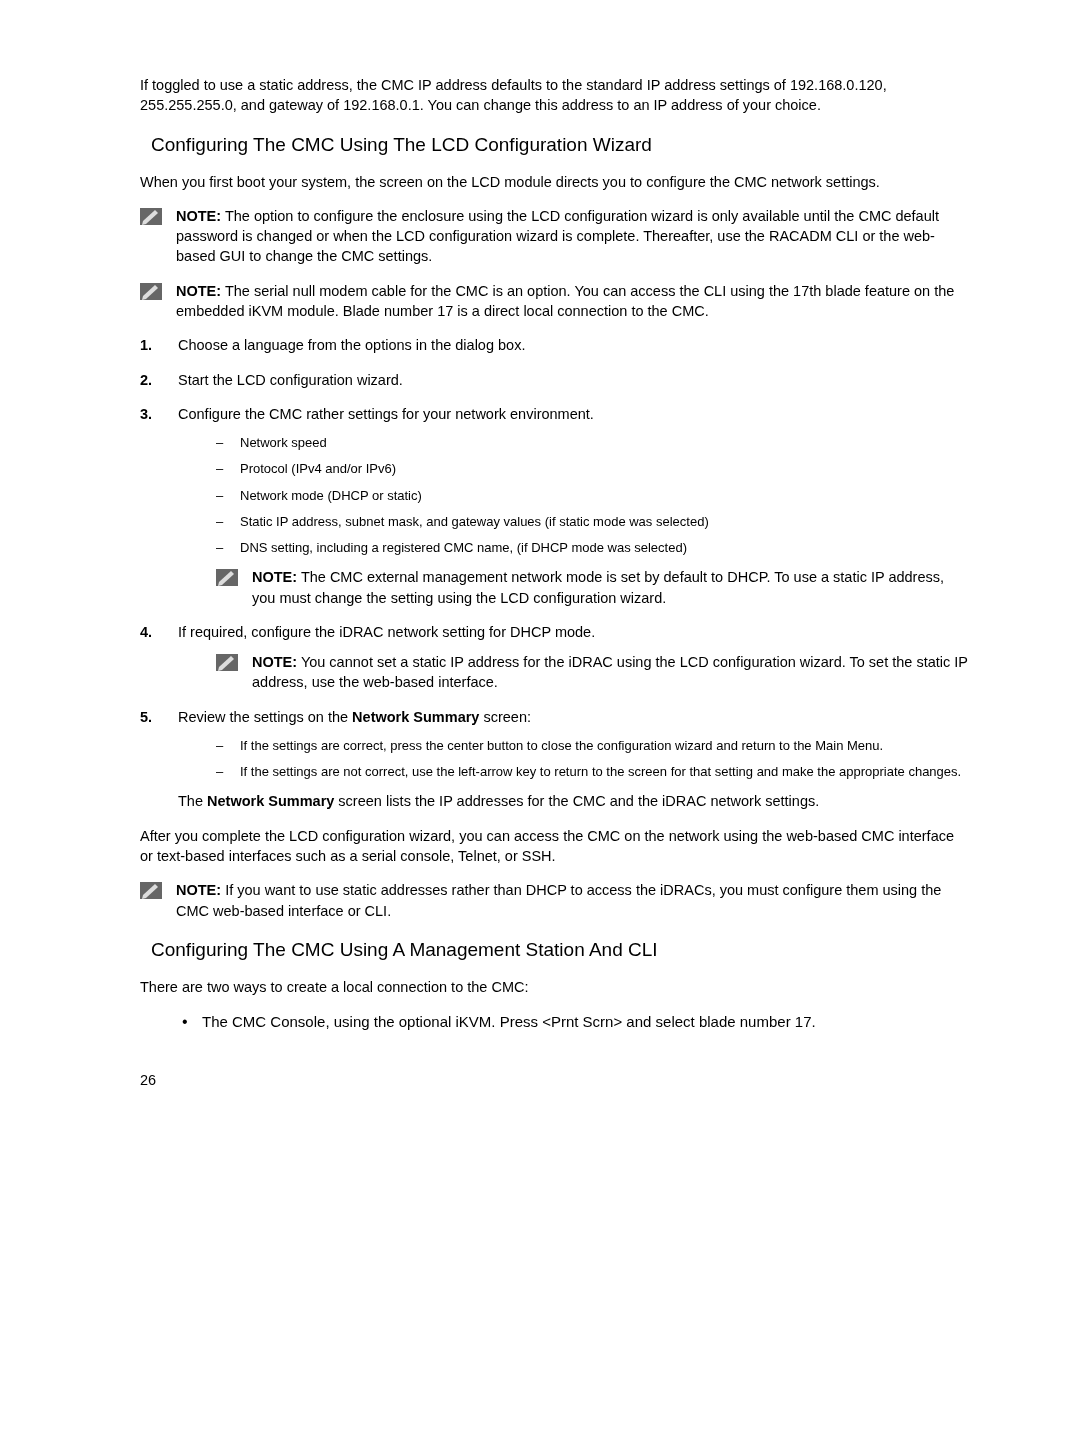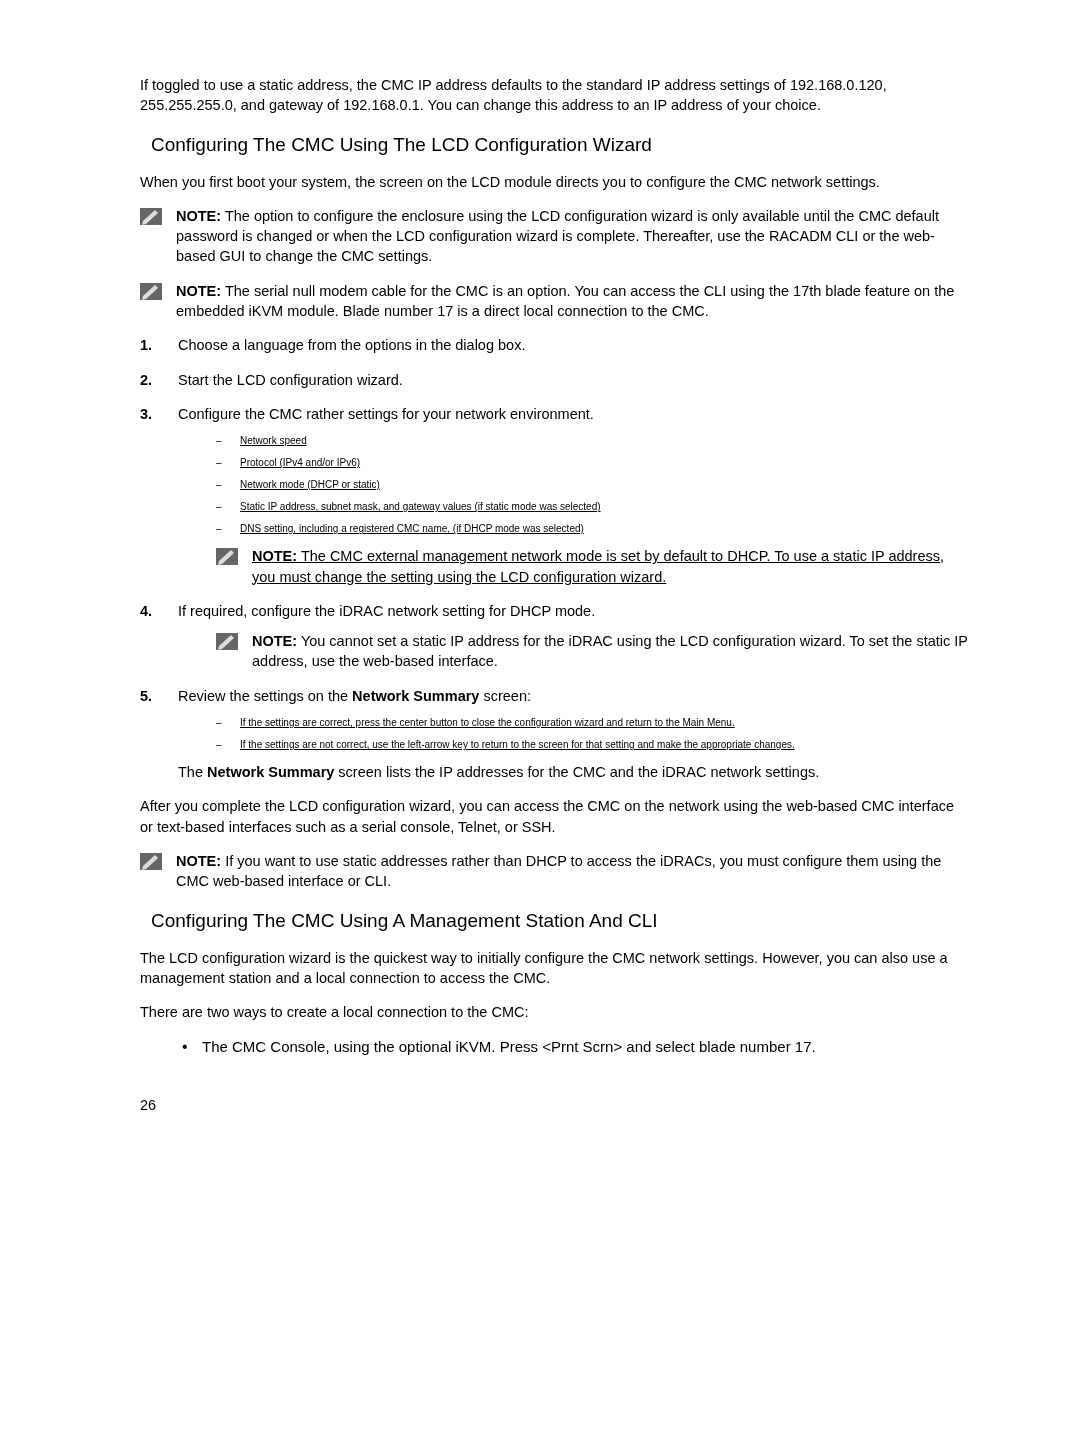--- a/index.html
+++ b/index.html
@@ -70,23 +70,22 @@
   }
   ul.dash {
     list-style: none;
     margin: 10px 0 10px 38px;
     padding: 0;
   }
   ul.dash > li {
     position: relative;
     padding-left: 24px;
     margin-bottom: 8px;
-    font-size: 10px;
-    line-height: 1.4;
-    text-decoration: underline;
+    font-size: 13px;
+    line-height: 1.4;
   }
   ul.dash > li::before {
     content: "–";
     position: absolute;
     left: 0;
     top: 0;
   }
   ul.bullet {
     list-style: none;
     margin: 10px 0 10px 38px;
@@ -148,21 +147,21 @@
     <li>Start the LCD configuration wizard.</li>
     <li>
       <span>Configure the CMC rather settings for your network environment.</span>
       <ul class="dash">
         <li>Network speed</li>
         <li>Protocol (IPv4 and/or IPv6)</li>
         <li>Network mode (DHCP or static)</li>
         <li>Static IP address, subnet mask, and gateway values (if static mode was selected)</li>
         <li>DNS setting, including a registered CMC name, (if DHCP mode was selected)</li>
       </ul>
-      <div class="note-row" style="margin-left:38px;text-decoration:underline;">
+      <div class="note-row" style="margin-left:38px;">
         <span class="pencil-icon">
           <svg viewBox="0 0 22 17" width="22" height="17">
               <rect width="22" height="17" fill="#666"></rect>
               <path d="M3 13 L15 2 L18 5 L6 16 L2 17 Z" fill="#ddd"></path>
             </svg>
         </span>
         <span class="note-text"><b>NOTE:</b><span> The CMC external management network mode is set by default to DHCP. To use a static IP address, you must change the setting using the LCD configuration wizard.</span></span>
       </div>
     </li>
     <li>
@@ -194,21 +193,20 @@
       <svg viewBox="0 0 22 17" width="22" height="17">
           <rect width="22" height="17" fill="#666"></rect>
           <path d="M3 13 L15 2 L18 5 L6 16 L2 17 Z" fill="#ddd"></path>
         </svg>
     </span>
     <span class="note-text"><b>NOTE:</b><span> If you want to use static addresses rather than DHCP to access the iDRACs, you must configure them using the CMC web-based interface or CLI.</span></span>
   </div>
 
   <h2>Configuring The CMC Using A Management Station And CLI</h2>
 
-  <p>The LCD configuration wizard is the quickest way to initially configure the CMC network settings. However, you can also use a management station and a local connection to access the CMC.</p>
   <p>There are two ways to create a local connection to the CMC:</p>
 
   <ul class="bullet">
     <li>The CMC Console, using the optional iKVM. Press &lt;Prnt Scrn&gt; and select blade number 17.</li>
   </ul>
 
   <div class="page-num">26</div>
 
 </div>
 

